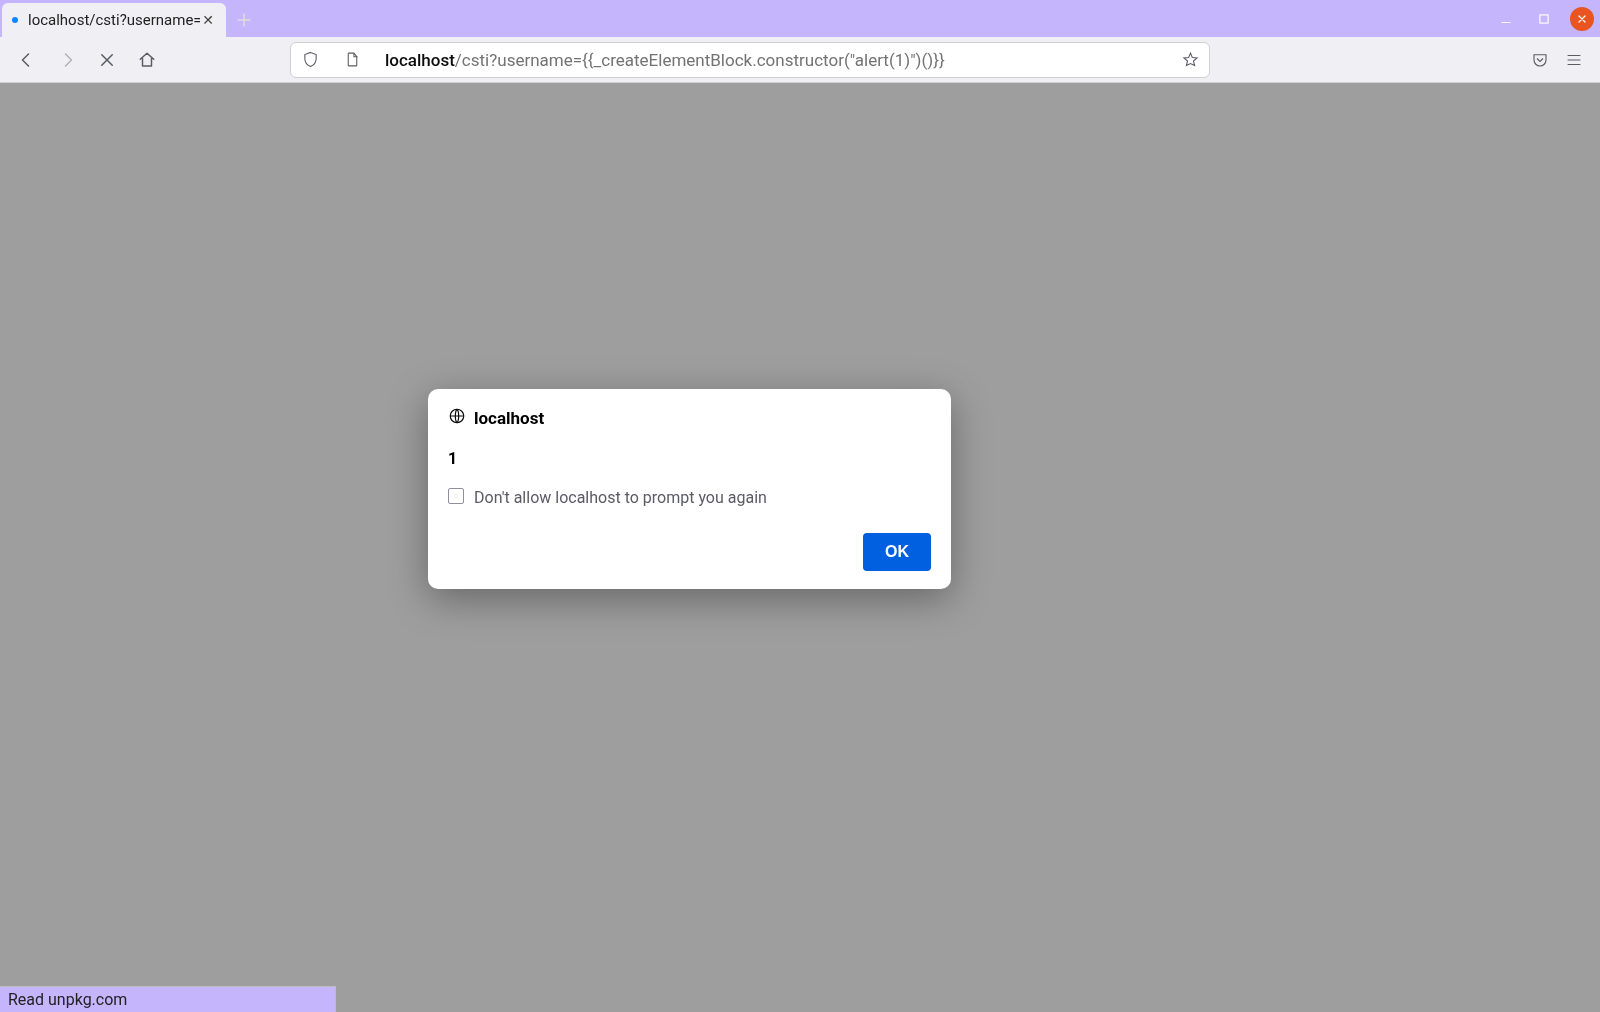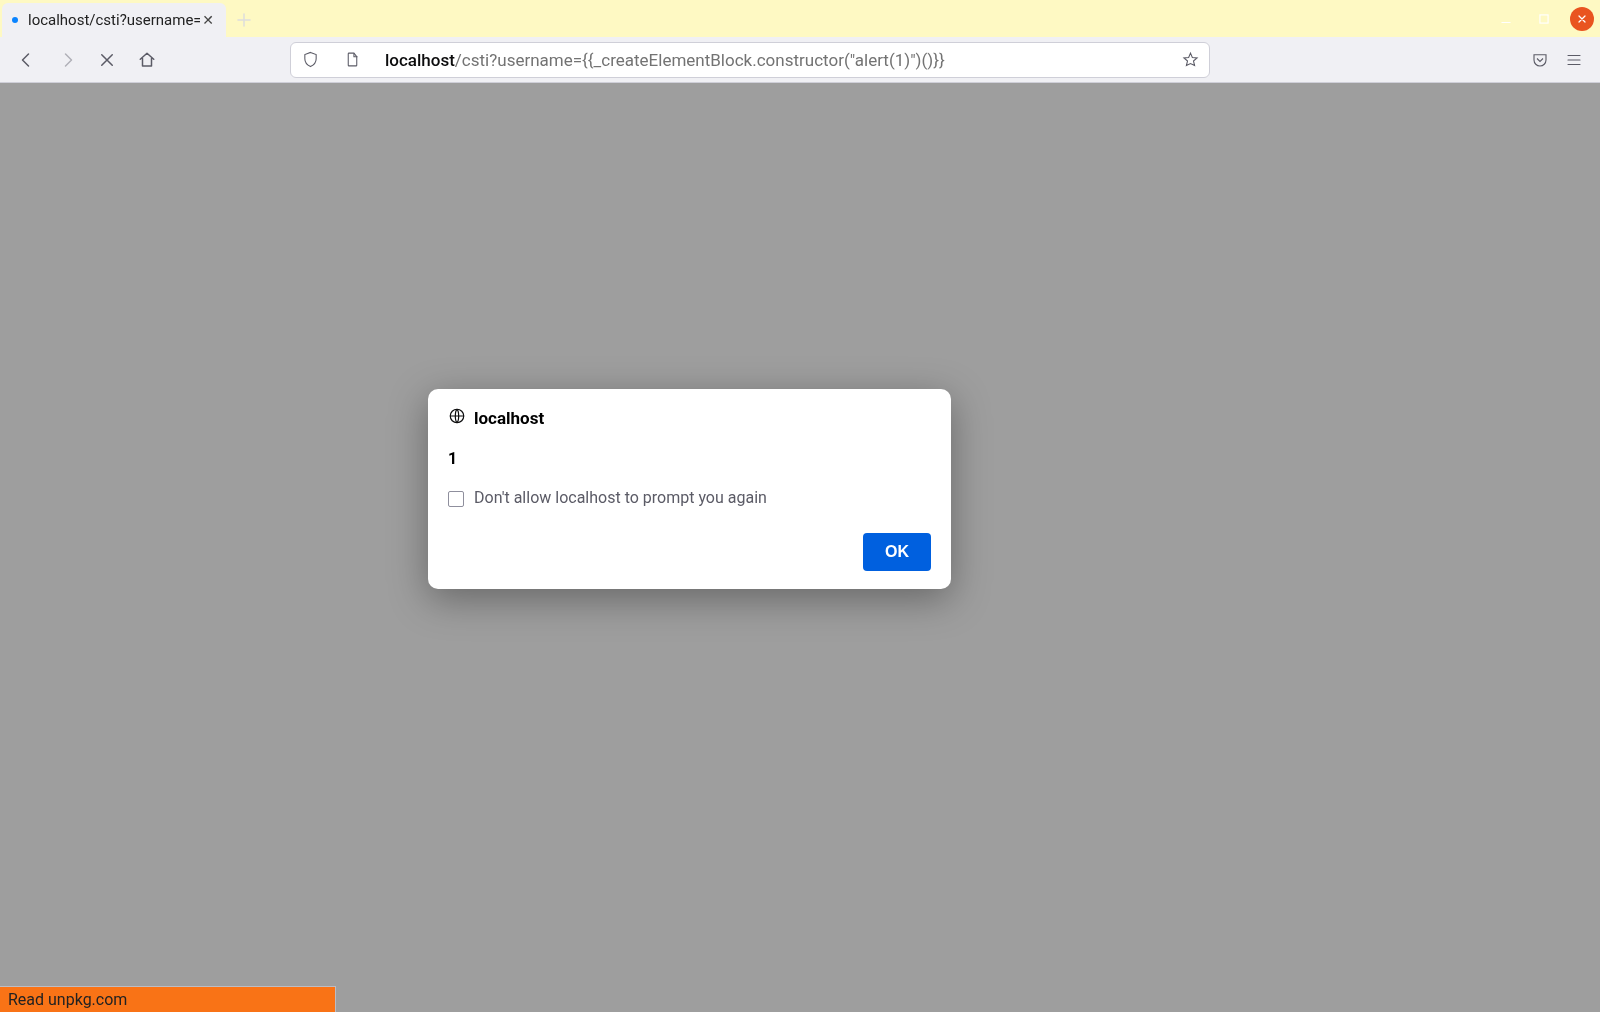--- a/index.html
+++ b/index.html
@@ -1,20 +1,20 @@
 <!DOCTYPE html>
 <html><head>
 <meta charset="utf-8">
 <style>
   * { box-sizing: border-box; margin: 0; padding: 0; }
   html, body { width: 1600px; height: 1012px; overflow: hidden; font-family: -apple-system, BlinkMacSystemFont, "Segoe UI", Roboto, Ubuntu, sans-serif; }
   body { background: #9e9e9e; display: flex; flex-direction: column; }
 
   
-  .tabstrip { height: 37px; background: #fef9c3; display: flex; align-items: flex-end; position: relative; }
+  .tabstrip { height: 37px; background: #c4b5fd; display: flex; align-items: flex-end; position: relative; }
   .tab {
     height: 34px; min-width: 224px; max-width: 224px; background: #f0f0f4; color: #222;
     border-top-left-radius: 6px; border-top-right-radius: 6px;
     display: flex; align-items: center; padding: 0 10px; font-size: 15px; position: relative;
     margin-left: 2px;
   }
   .tab .loading-dot { width: 6px; height: 6px; border-radius: 50%; background: #0a84ff; margin-right: 10px; }
   .tab .tab-title { white-space: nowrap; overflow: hidden; flex: 1; }
   .tab .tab-close { font-size: 14px; color: #444; padding: 0 2px; cursor: pointer; }
   .newtab { width: 36px; height: 34px; display: flex; align-items: center; justify-content: center; color: #ddd; font-size: 20px; cursor: pointer; }
@@ -51,29 +51,29 @@
 
   
   .dialog {
     position: absolute; left: 428px; top: 306px; width: 523px; background: #fff;
     border-radius: 10px; box-shadow: 0 10px 38px rgba(0,0,0,0.35);
     padding: 18px 20px 18px 20px;
   }
   .dialog-header { display: flex; align-items: center; gap: 8px; font-weight: 700; font-size: 17px; margin-bottom: 20px; }
   .dialog-header svg { width: 18px; height: 18px; stroke: #0c0c0d; fill: none; stroke-width: 1.6; }
   .dialog-message { font-weight: 700; font-size: 16px; margin-bottom: 20px; }
-  .dialog-check { display: flex; align-items: flex-end; gap: 10px; color: #5b5b66; font-size: 16px; margin-bottom: 26px; }
+  .dialog-check { display: flex; align-items: flex-start; gap: 10px; color: #5b5b66; font-size: 16px; margin-bottom: 26px; }
   .dialog-check .checkbox { width: 16px; height: 16px; border: 1.5px solid #8f8f9d; border-radius: 2px; background: #fff; }
   .dialog-actions { display: flex; justify-content: flex-end; align-items: flex-end; }
   .ok-button { background: #0060df; color: #fff; font-weight: 700; font-size: 16px; border: none; border-radius: 4px; padding: 10px 22px; cursor: pointer; }
 
   
   .statusbar {
     position: absolute; left: 0; bottom: 0; height: 26px; min-width: 336px;
-    background: #f97316; border: 1px solid #bcbcc4; border-left: none; border-bottom: none;
+    background: #c4b5fd; border: 1px solid #bcbcc4; border-left: none; border-bottom: none;
     display: flex; align-items: center; padding: 0 8px; font-size: 16px; color: #222;
   }
 </style>
 </head>
 <body>
 
 <div class="tabstrip">
   <div class="tab">
     <span class="loading-dot"></span>
     <span class="tab-title">localhost/csti?username=</span>

